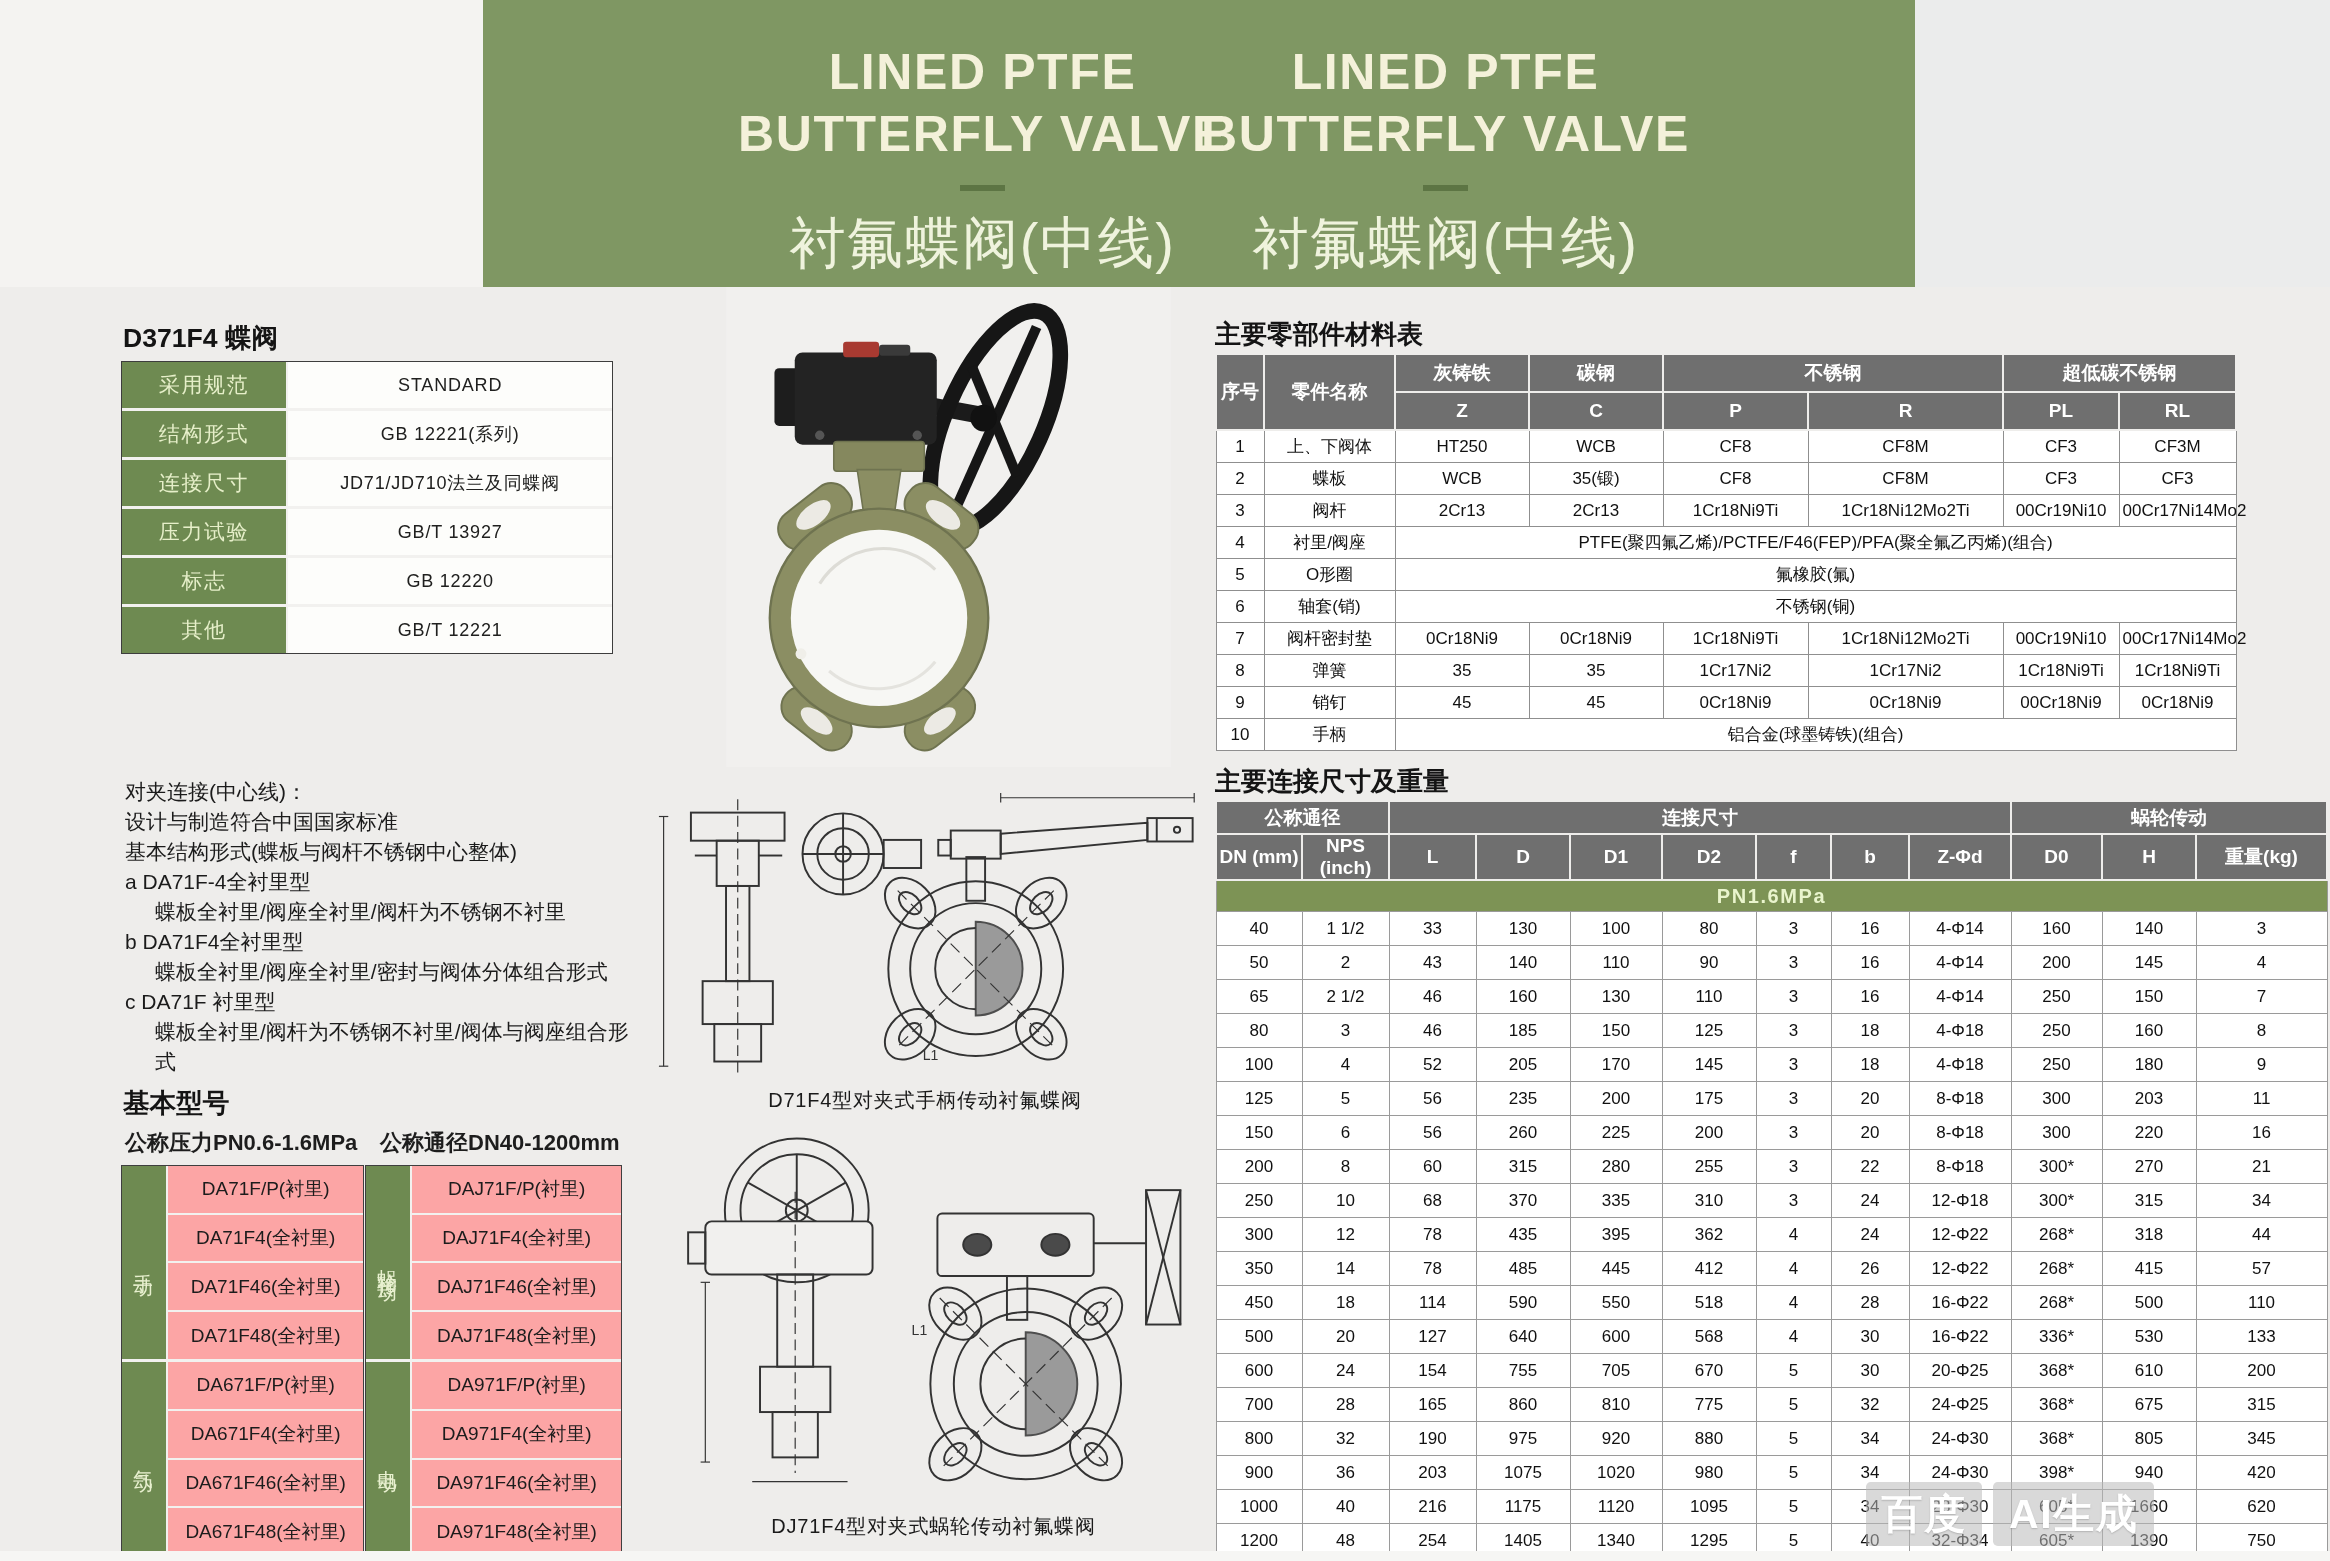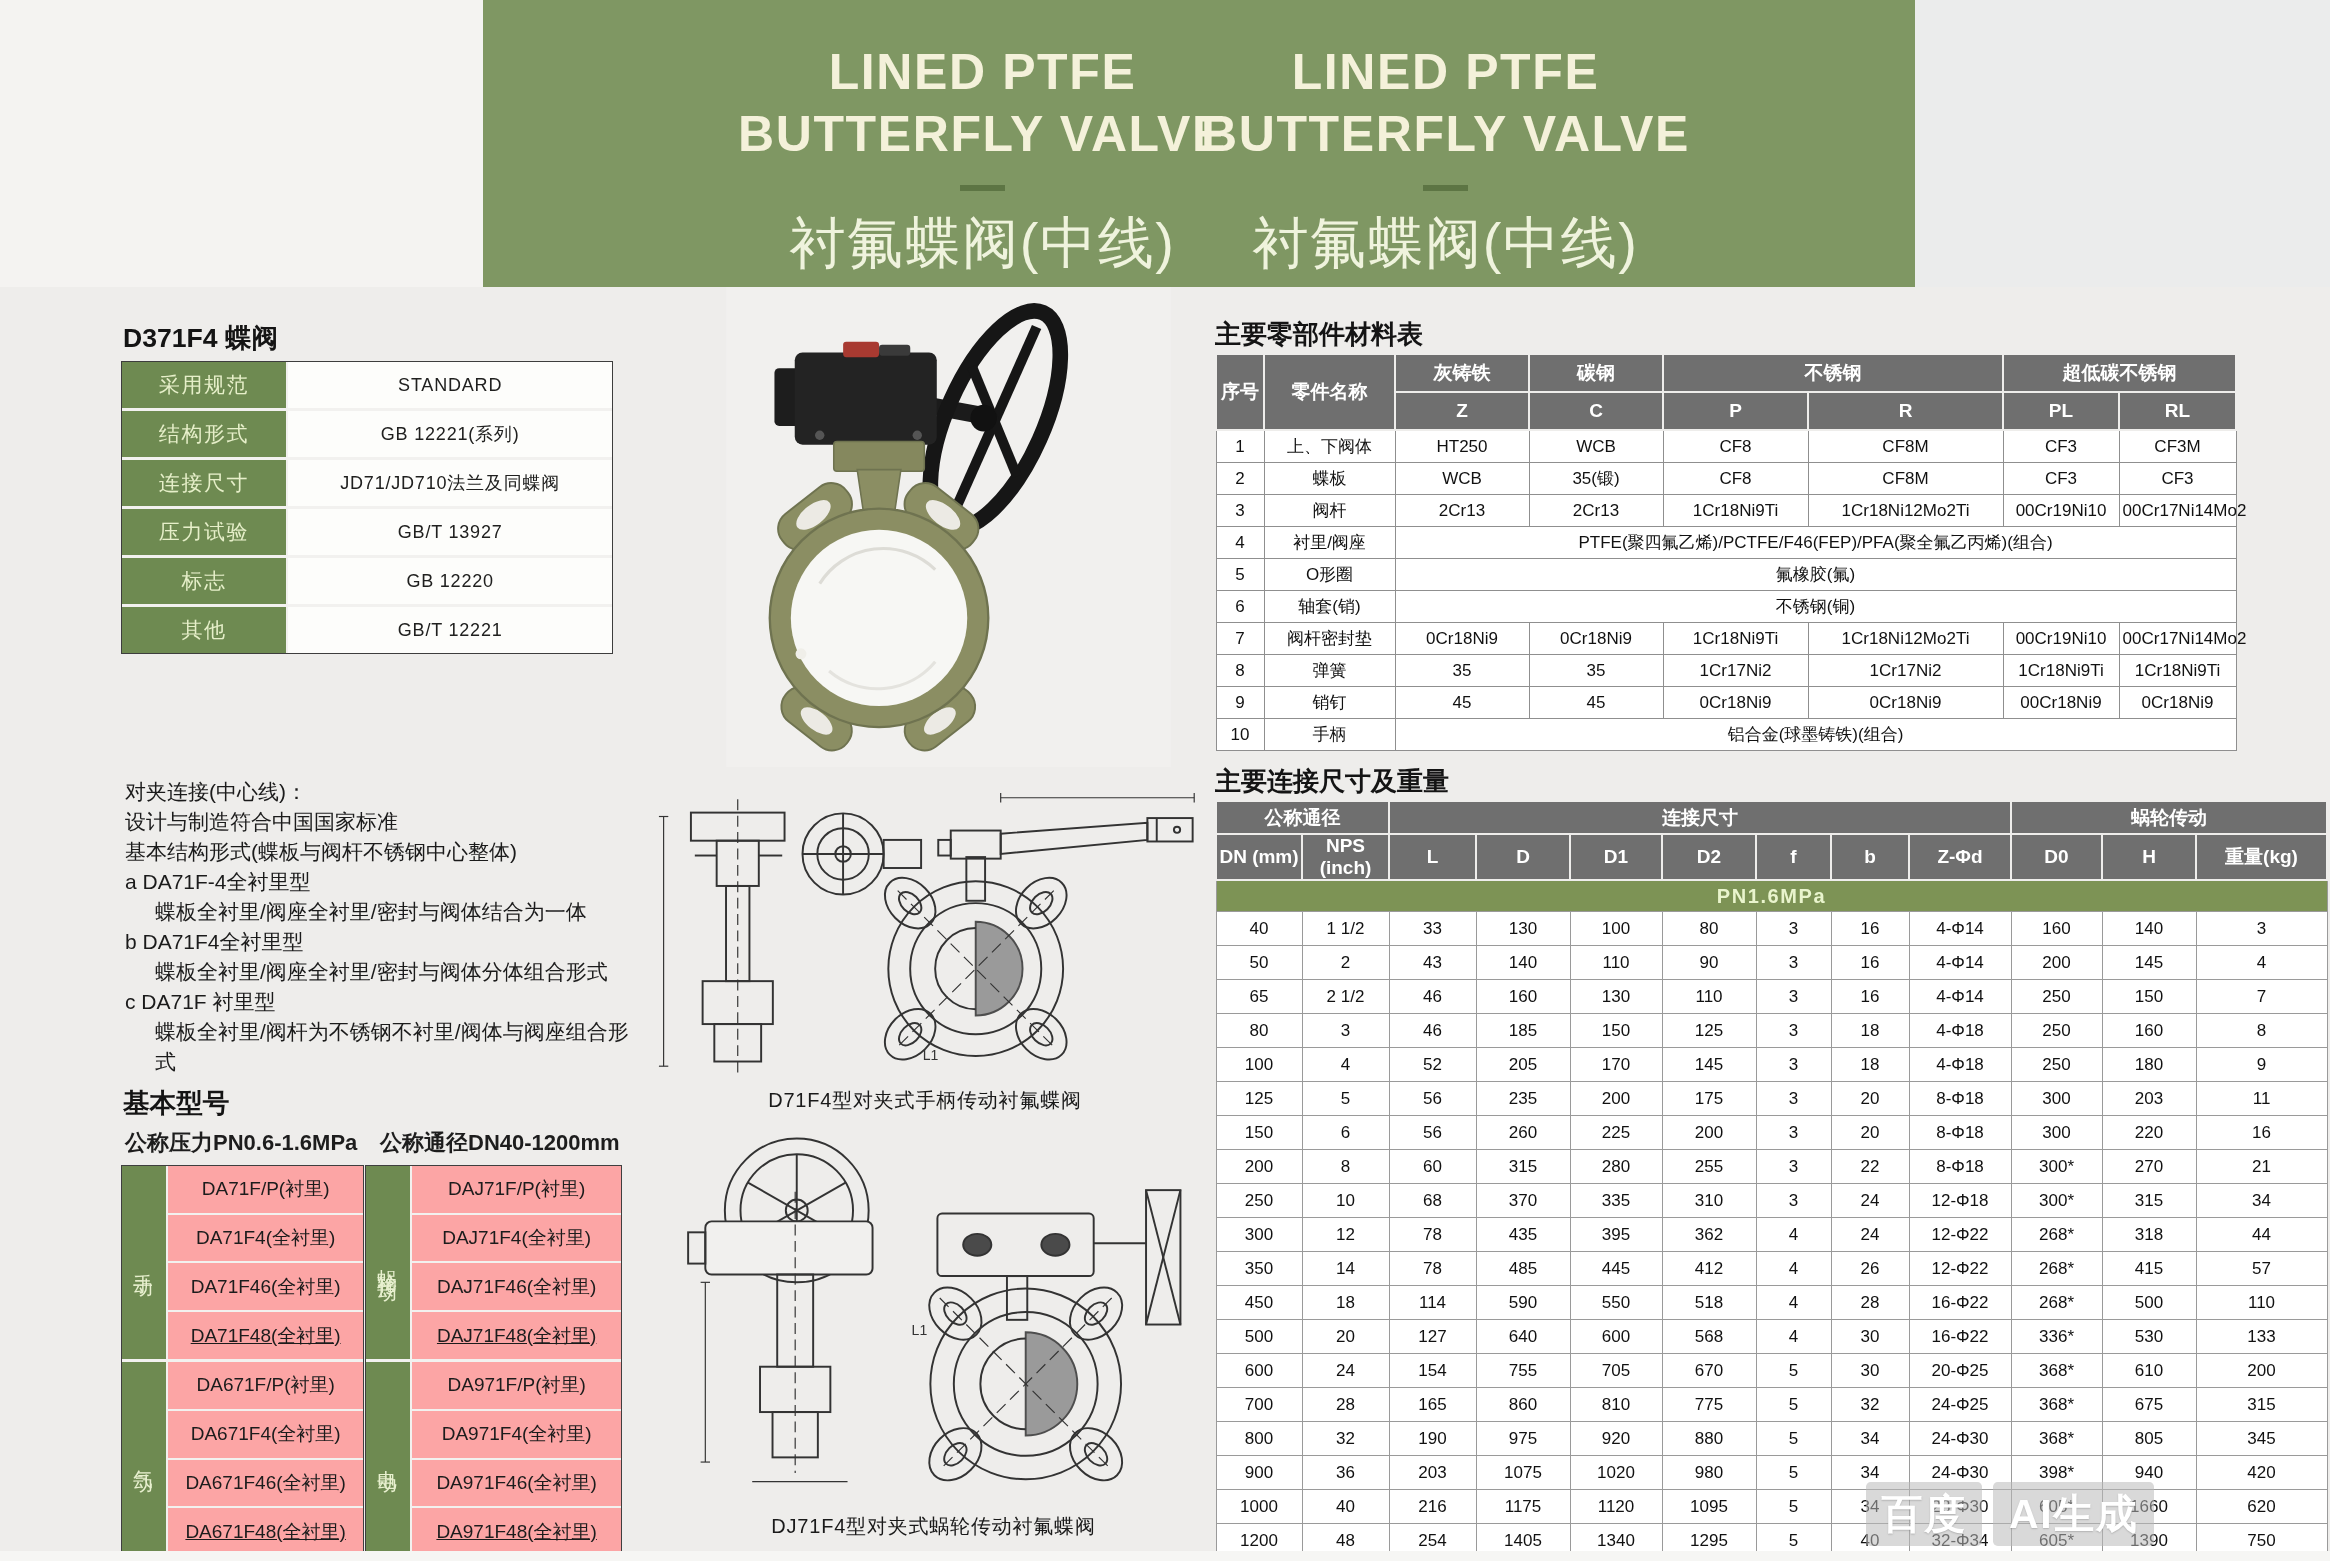--- a/index.html
+++ b/index.html
@@ -38,21 +38,21 @@
   .mtable-left{left:121px;width:241px;}
   .mtable-right{left:365px;width:255px;}
   .mgroup{display:flex;flex:1;}
   .mgroup.first{margin-bottom:3.1px;}
   .glabel{width:44px;background:#6e8a51;color:#e8f0cf;display:flex;align-items:center;
           justify-content:center;writing-mode:vertical-rl;text-orientation:upright;
           font-size:19.5px;letter-spacing:4.7px;margin-right:2.3px;}
   .gitems{flex:1;display:flex;flex-direction:column;}
   .gitem{flex:1;background:#fca5a5;display:flex;align-items:center;justify-content:center;
          font-size:19px;border-bottom:2.3px solid #f2f1ef;color:#1c1c1c;}
-  .gitem:last-child{border-bottom:none;text-decoration:underline;}
+  .gitem:last-child{border-bottom:none;}
 
   
   table{border-collapse:collapse;table-layout:fixed;}
   .mat{left:1215px;top:353px;width:1021px;}
   .dims{left:1215px;top:800px;width:1110px;}
   .mat th,.dims th{background:#6f6f6f;color:#fff;border:2.3px solid #eeedeb;
        font-size:19px;font-weight:bold;height:36px;padding:0;}
   .mat td{background:#fff;border:0.8px solid #8f8f8f;font-size:17px;height:31px;
        text-align:center;padding:0 3.1px;color:#111;}
   .dims td{background:#fff;border:0.8px solid #9a9a9a;font-size:17px;height:33px;
@@ -120,21 +120,21 @@
         <div class="spec-label">其他</div>
         <div class="spec-value">GB/T 12221</div>
       </div>
     </div>
 
   <div class="abs notes" id="notes-block">
       <div>对夹连接(中心线)：</div>
       <div>设计与制造符合中国国家标准</div>
       <div>基本结构形式(蝶板与阀杆不锈钢中心整体)</div>
       <div>a DA71F-4全衬里型</div>
-      <div class="ind">蝶板全衬里/阀座全衬里/密封与阀体结合为一体</div>
+      <div class="ind">蝶板全衬里/阀座全衬里/阀杆为不锈钢不衬里</div>
       <div>b DA71F4全衬里型</div>
       <div class="ind">蝶板全衬里/阀座全衬里/密封与阀体分体组合形式</div>
       <div>c DA71F 衬里型</div>
       <div class="ind">蝶板全衬里/阀杆为不锈钢不衬里/阀体与阀座组合形式</div>
     </div>
 
   <div class="abs h1" style="left:123px;top:1085px;">基本型号</div>
   <div class="abs cap" style="left:125px;top:1128px;">公称压力PN0.6-1.6MPa</div>
   <div class="abs cap" style="left:380px;top:1128px;">公称通径DN40-1200mm</div>
   <div class="abs mtable mtable-left">

